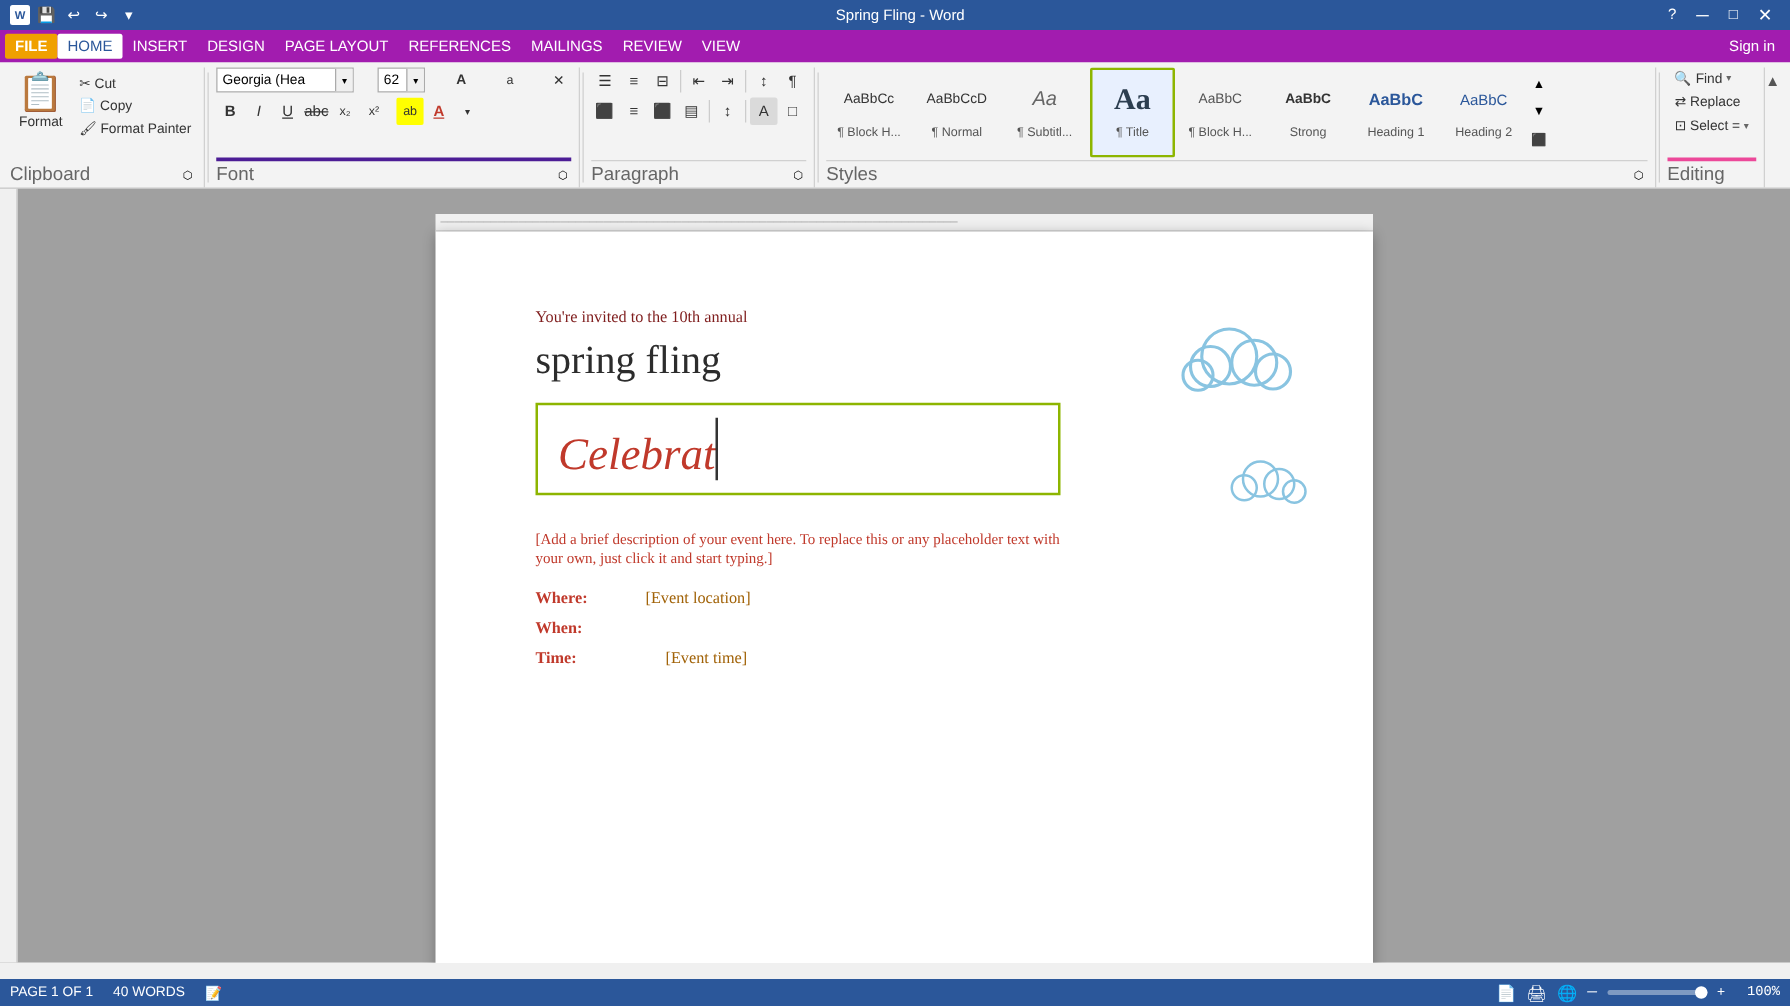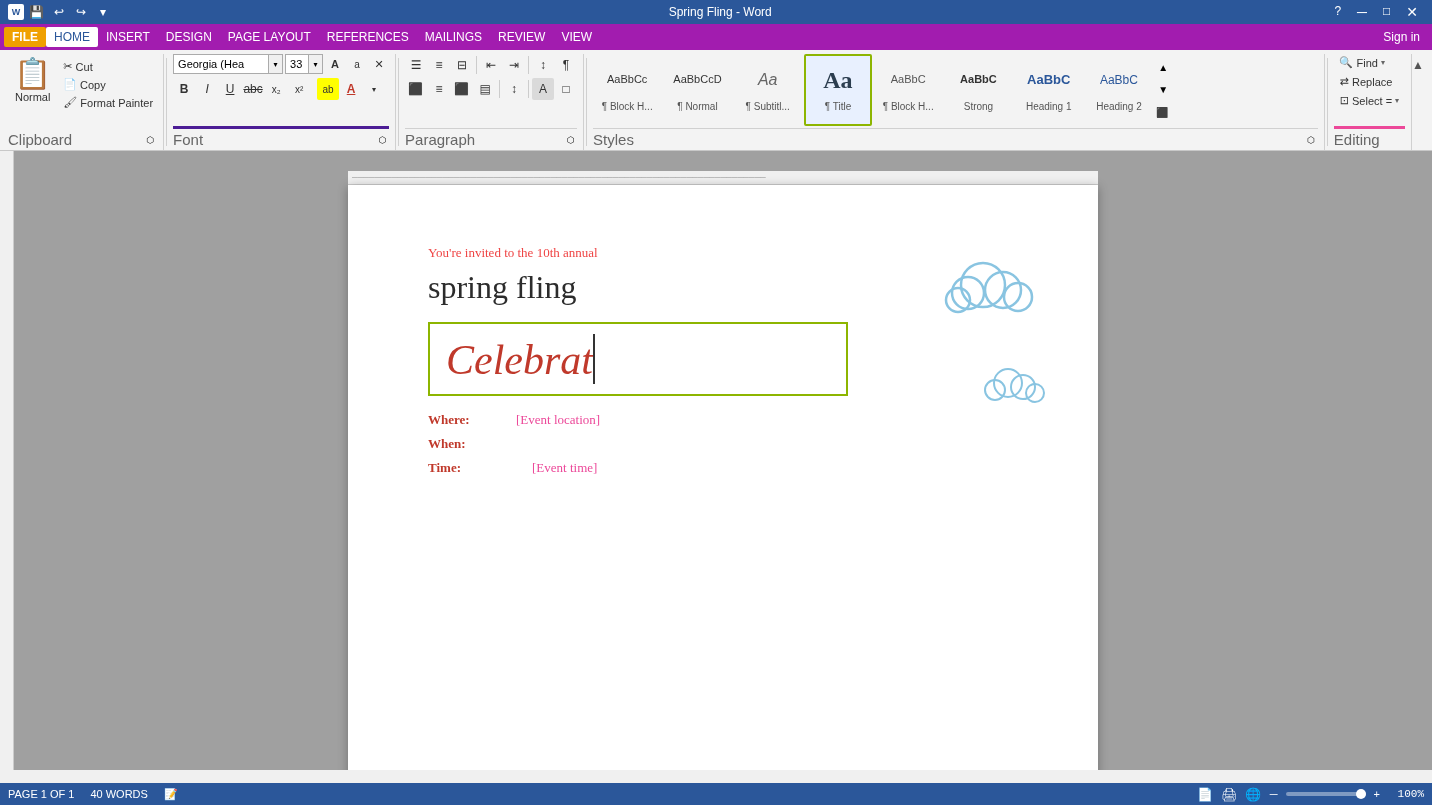--- a/index.html
+++ b/index.html
@@ -97,21 +97,21 @@
       gap: 3px;
       padding: 2px 4px;
       cursor: pointer;
       border-radius: 2px;
       font-size: 11px;
       color: #333;
       white-space: nowrap;
     }
 
     
-    .font-row { display: flex; gap: 2px; align-items: center; margin-bottom: 2px; }
+    .font-row { display: flex; gap: 19px; align-items: center; margin-bottom: 2px; }
     .font-name { width: 110px; }
     .font-size { width: 38px; }
     .font-btn {
       width: 20px; height: 20px;
       display: flex; align-items: center; justify-content: center;
       cursor: pointer; border-radius: 2px; font-size: 11px; color: #333;
       border: 1px solid transparent;
     }
     .format-row { display: flex; gap: 1px; align-items: center; }
     .fmt-btn {
@@ -173,40 +173,40 @@
     .doc-page {
       background: white;
       width: 750px;
       min-height: 970px;
       box-shadow: 0 2px 10px rgba(0,0,0,0.3);
       padding: 60px 80px;
       position: relative;
     }
 
     
-    .doc-invite { font-size: 13px; color: #ef4444; font-family: Georgia, serif; margin-bottom: 8px; }
+    .doc-invite { font-size: 13px; color: #7f1d1d; font-family: Georgia, serif; margin-bottom: 8px; }
     .doc-title { font-size: 32px; color: #2c2c2c; font-family: Georgia, serif; margin-bottom: 16px; }
     .doc-celebrate-box {
       border: 2px solid #8db500;
       padding: 10px 16px;
       margin-bottom: 16px;
       display: inline-block;
       min-width: 420px;
     }
     .doc-celebrate {
-      font-size: 42px;
+      font-size: 36px;
       color: #c0392b;
       font-family: Georgia, serif;
       font-style: italic;
     }
     .cursor { display: inline-block; width: 2px; height: 50px; background: #333; vertical-align: bottom; }
     .doc-desc { font-size: 12px; color: #c0392b; margin-bottom: 16px; font-family: Georgia, serif; }
     .doc-field { display: flex; margin-bottom: 8px; }
     .doc-field-label { font-size: 13px; color: #c0392b; font-weight: bold; font-family: Georgia, serif; min-width: 80px; }
-    .doc-field-value { font-size: 13px; color: #ec4899; font-family: Georgia, serif; }
+    .doc-field-value { font-size: 13px; color: #a16207; font-family: Georgia, serif; }
 
     
     .status-bar {
       height: 22px;
       background: #2b579a;
       display: flex;
       align-items: center;
       justify-content: space-between;
       padding: 0 8px;
       color: white;
@@ -309,21 +309,21 @@
   <div class="menu-bar-right">Sign in</div>
 </div>
 
 <div class="ribbon">
   <div class="ribbon-content">
 
     <div class="ribbon-group clipboard-group">
       <div class="ribbon-group-content" style="flex-direction:row;align-items:flex-start;">
         <div class="paste-btn">
           <div style="font-size:30px;">📋</div>
-          <span style="font-size:11px;">Normal</span>
+          <span style="font-size:11px;">Format</span>
         </div>
         <div class="small-btns">
           <div class="small-btn">
             <span>✂</span>
             <span>Cut</span>
           </div>
           <div class="small-btn">
             <span>📄</span>
             <span>Copy</span>
           </div>
@@ -342,21 +342,21 @@
     <div class="ribbon-divider"></div>
 
     <div class="ribbon-group" style="min-width:220px;">
       <div class="ribbon-group-content" style="flex-direction:column;">
         <div class="font-row">
           <div class="combo-box font-name">
             <span class="combo-box-val">Georgia (Hea</span>
             <span class="combo-arrow">▾</span>
           </div>
           <div class="combo-box font-size">
-            <span class="combo-box-val">33</span>
+            <span class="combo-box-val">62</span>
             <span class="combo-arrow">▾</span>
           </div>
           <div class="font-btn" style="font-weight:bold;">A</div>
           <div class="font-btn" style="font-size:10px;">a</div>
           <div class="font-btn">✕</div>
         </div>
         <div class="format-row">
           <div class="fmt-btn bold">B</div>
           <div class="fmt-btn italic">I</div>
           <div class="fmt-btn underline">U</div>
@@ -534,20 +534,21 @@
         </div>
 
         <div style="position:relative;z-index:2;">
           <p class="doc-invite">You're invited to the 10th annual</p>
           <p class="doc-title">spring fling</p>
 
           <div class="doc-celebrate-box">
             <span class="doc-celebrate">Celebrat</span><span class="cursor"></span>
           </div>
 
+          <p class="doc-desc" style="margin-top:12px;max-width:420px;">[Add a brief description of your event here. To replace this or any placeholder text with your own, just click it and start typing.]</p>
 
           <div class="doc-field">
             <span class="doc-field-label">Where:</span>
             <span class="doc-field-value" style="margin-left:8px;">[Event location]</span>
           </div>
 
           <div class="doc-field">
             <span class="doc-field-label">When:</span>
           </div>
 

